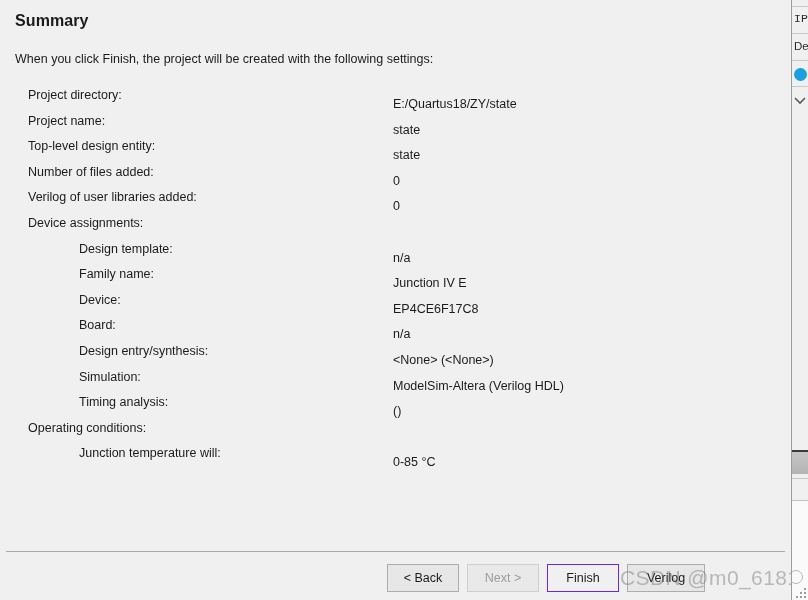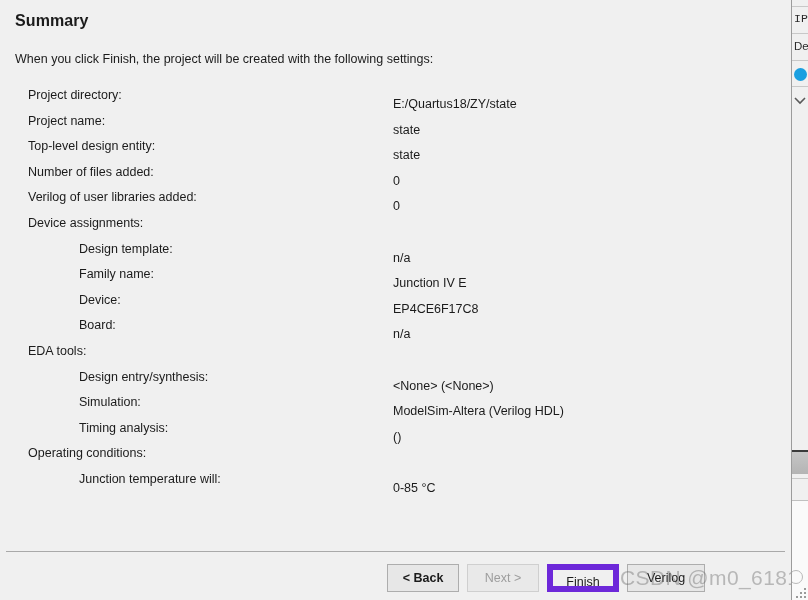--- a/index.html
+++ b/index.html
@@ -108,25 +108,25 @@
     padding: 0;
     white-space: nowrap;
     border-radius: 0;
   }
   .btn.disabled {
     color: #9d9d9d;
     border-color: #cfcfcf;
     background: #e9e9e9;
   }
   .btn.default {
-    border: 6px solid #6d28d9;
+    border: 1px solid #6d28d9;
     background: #f0f0f0;
     line-height: 24px;
   }
-  #btn-back   { left: 387px; width: 72px; font-weight: bold; }
+  #btn-back   { left: 387px; width: 72px; }
   #btn-next   { left: 467px; width: 72px; text-align: center; }
   #btn-finish { left: 547px; width: 72px; }
   #btn-cancel { left: 627px; width: 78px; }
   #btn-help   { left: 713px; width: 78px; }
 
   
   #watermark {
     position: absolute;
     left: 620px;
     top: 564px;
@@ -254,24 +254,20 @@
           <div class="lbl">Family name:</div>
           <div class="val">Junction IV E</div>
         </div>
         <div class="srow indent">
           <div class="lbl">Device:</div>
           <div class="val">EP4CE6F17C8</div>
         </div>
         <div class="srow indent">
           <div class="lbl">Board:</div>
           <div class="val">n/a</div>
-        </div>
-        <div class="srow">
-          <div class="lbl">EDA tools:</div>
-          <div class="val"></div>
         </div>
         <div class="srow indent">
           <div class="lbl">Design entry/synthesis:</div>
           <div class="val">&lt;None&gt; (&lt;None&gt;)</div>
         </div>
         <div class="srow indent">
           <div class="lbl">Simulation:</div>
           <div class="val">ModelSim-Altera (Verilog HDL)</div>
         </div>
         <div class="srow indent">

